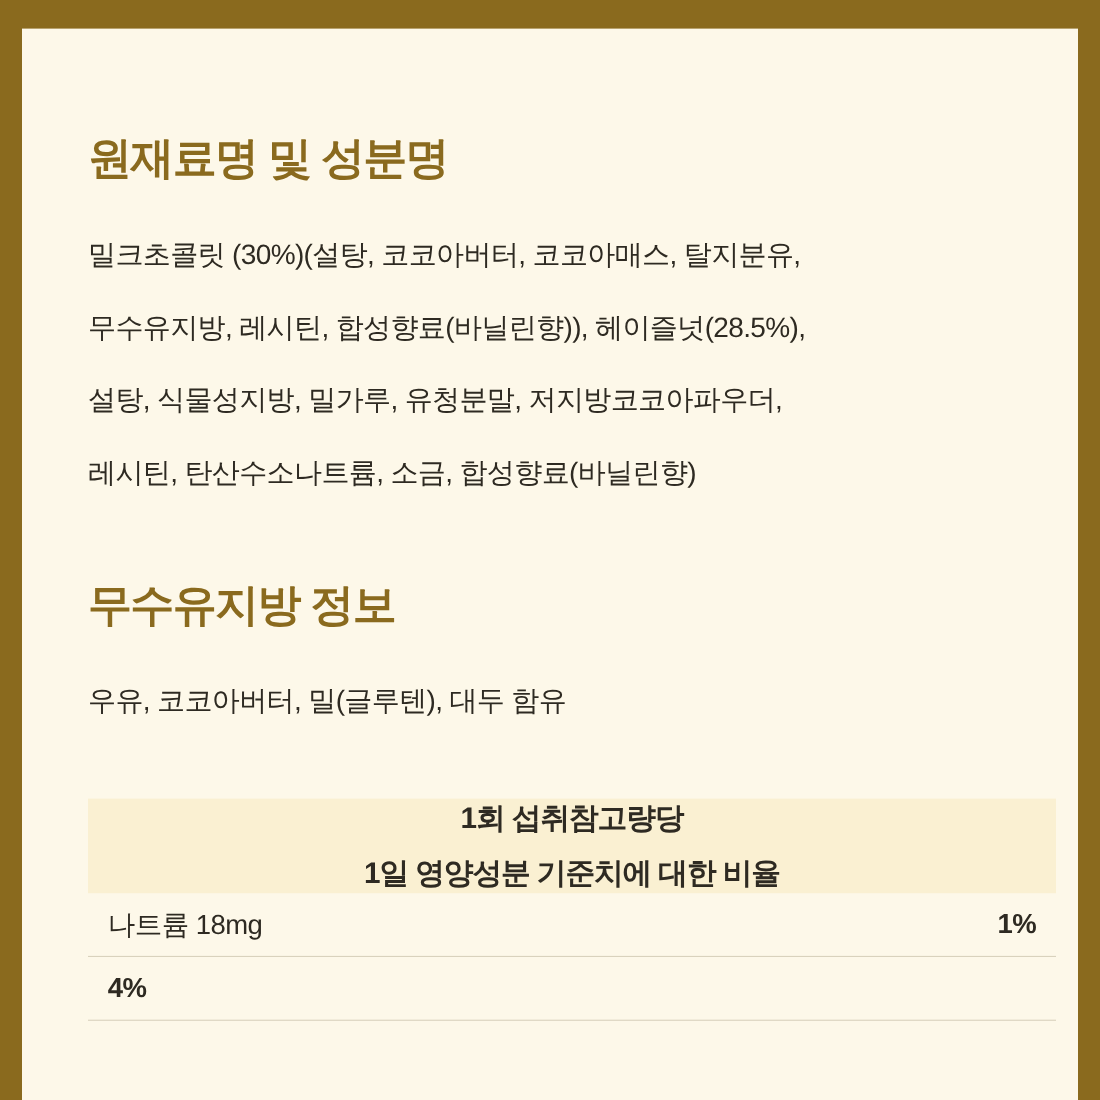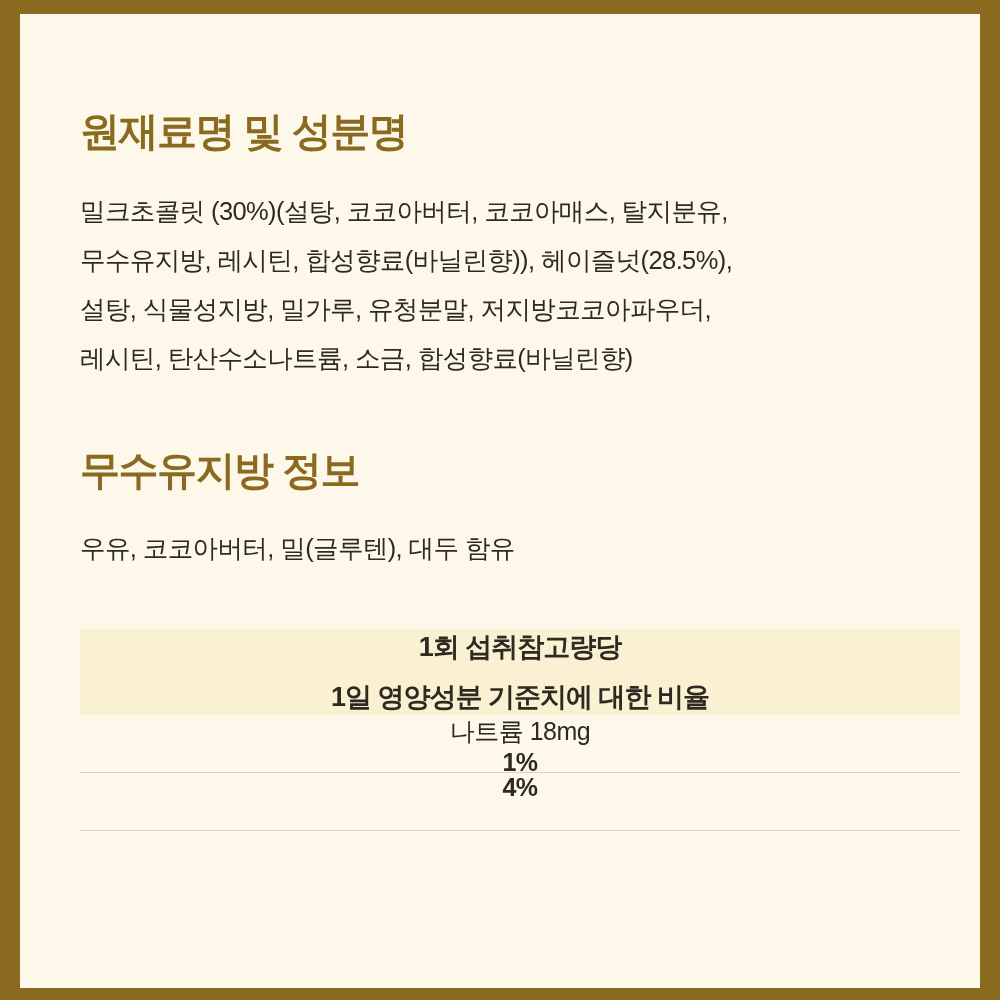--- a/index.html
+++ b/index.html
@@ -9,21 +9,21 @@
   body {
     width: 1000px;
     height: 1000px;
     background: #8a6a1e;
     font-family: "Liberation Sans", sans-serif;
     overflow: hidden;
   }
   .page {
     position: absolute;
     left: 20px;
-    top: 14px;
+    top: 26px;
     width: 960px;
     height: 974px;
     background: #fdf8e9;
     box-sizing: border-box;
     overflow: hidden;
   }
   .inner {
     padding: 0 60px;
   }
   .section-title {
@@ -32,21 +32,21 @@
     font-weight: bold;
     letter-spacing: -1.5px;
     margin: 0;
   }
   #ingredients-title {
     padding-top: 90px;
   }
   .body-text {
     color: #2e2a22;
     font-size: 25.5px;
-    line-height: 49px;
+    line-height: 66px;
     letter-spacing: -0.6px;
     margin: 0;
     padding-top: 28px;
     white-space: pre-line;
   }
   #allergy-title {
     padding-top: 60px;
   }
   #allergy-text {
     padding-top: 26px;
@@ -90,24 +90,23 @@
     color: #2e2a22;
     font-size: 27px;
     font-weight: bold;
     letter-spacing: -1px;
   }
   .nutrition-row {
     height: 58px;
     display: flex;
     align-items: center;
     justify-content: space-between;
-    padding: 0 18px;
+    padding: 12px 18px;
     box-sizing: border-box;
     border-bottom: 1.5px solid #d9d2bd;
-    flex-direction: column;
   }
   .nutrition-row .n-label {
     color: #2e2a22;
     font-size: 25px;
     letter-spacing: -0.5px;
   }
   .nutrition-row .n-value {
     color: #2e2a22;
     font-size: 25px;
     font-weight: bold;

